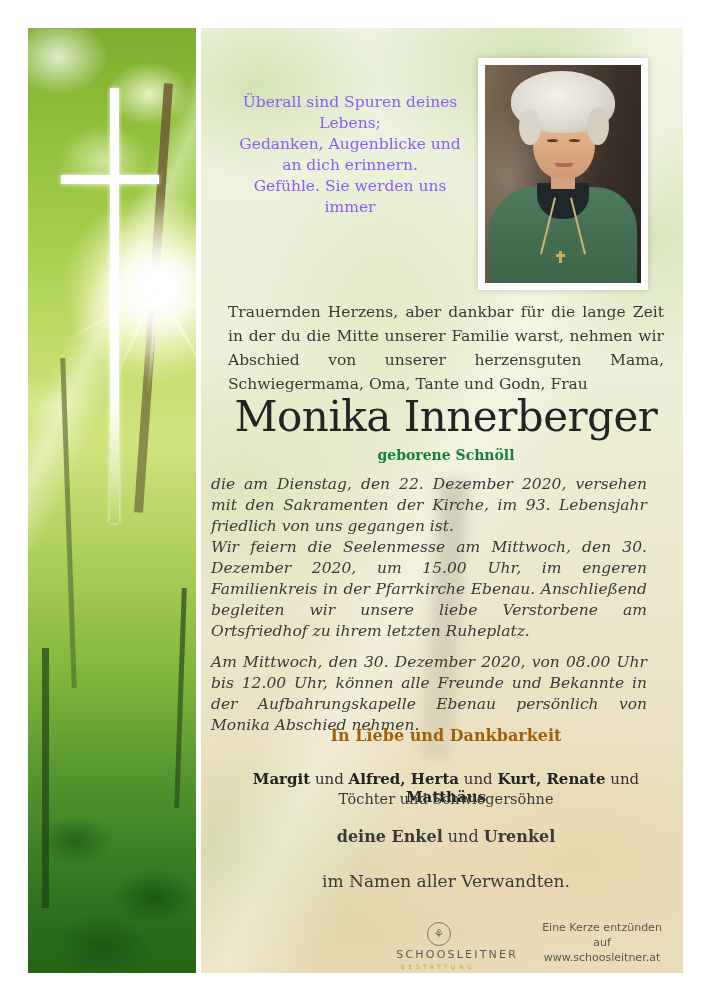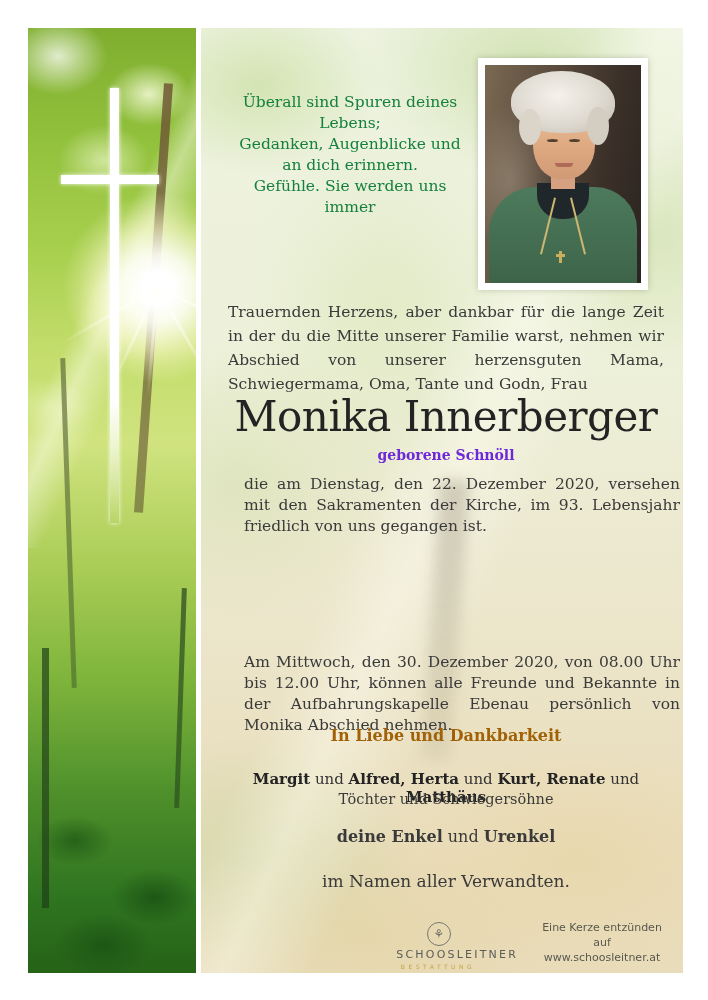--- a/index.html
+++ b/index.html
@@ -89,28 +89,28 @@
     background:#b06a58;border-radius:0 0 8px 8px;}
   .photo .chain-l{position:absolute;left:62px;top:132px;width:2px;height:58px;
     background:#cdb671;transform:rotate(14deg);}
   .photo .chain-r{position:absolute;left:92px;top:132px;width:2px;height:58px;
     background:#cdb671;transform:rotate(-14deg);}
   .photo .pendant{position:absolute;left:74px;top:186px;width:3px;height:12px;background:#c9ae5e;}
   .photo .pendant:after{content:"";position:absolute;left:-3px;top:3px;width:9px;height:3px;background:#c9ae5e;}
 
   
   .quote{position:absolute;left:228px;top:92px;width:244px;text-align:center;
-    font-size:15.5px;line-height:21px;color:#15803d;}
+    font-size:15.5px;line-height:21px;color:#8b5cf6;}
   .intro{position:absolute;left:228px;top:300px;width:436px;text-align:justify;
     font-size:15.5px;line-height:24px;}
   .deceased-name{position:absolute;left:228px;top:392px;width:436px;text-align:center;
     font-size:42px;letter-spacing:-0.5px;color:#232323;}
   .maiden{position:absolute;left:228px;top:447px;width:436px;text-align:center;
-    font-size:14px;font-weight:bold;color:#6d28d9;}
-  .para{position:absolute;left:244px;width:436px;text-align:justify;font-size:15.5px;line-height:21px;}
+    font-size:14px;font-weight:bold;color:#15803d;}
+  .para{position:absolute;left:211px;width:436px;text-align:justify;font-size:15.5px;line-height:21px;font-style:italic;}
   .p-death{top:474px;} .p-mass{top:537px;} .p-rosary{top:606px;} .p-farewell{top:652px;}
   .dedication{position:absolute;left:228px;top:726px;width:436px;text-align:center;
     font-size:16px;font-weight:bold;color:#a16207;}
   .family-line{position:absolute;left:228px;top:770px;width:436px;text-align:center;
     font-size:15px;color:#333;}
   .family-line b{color:#232323;}
   .relation{position:absolute;left:228px;top:791px;width:436px;text-align:center;font-size:14.5px;}
   .grandchildren{position:absolute;left:228px;top:827px;width:436px;text-align:center;font-size:16px;}
   .behalf{position:absolute;left:228px;top:871px;width:436px;text-align:center;font-size:17px;}
 
@@ -175,20 +175,21 @@
     <div>an dich erinnern.</div>
     <div>Gefühle. Sie werden uns immer</div>
   </div>
 
   <div class="intro">Trauernden Herzens, aber dankbar für die lange Zeit in der du die Mitte unserer Familie warst, nehmen wir Abschied von unserer herzensguten Mama, Schwiegermama, Oma, Tante und Godn, Frau</div>
 
   <div class="deceased-name">Monika Innerberger</div>
   <div class="maiden">geborene Schnöll</div>
 
   <div class="para p-death">die am Dienstag, den 22. Dezember 2020, versehen mit den Sakramenten der Kirche, im 93. Lebensjahr friedlich von uns gegangen ist.</div>
+  <div class="para p-mass">Wir feiern die Seelenmesse am Mittwoch, den 30. Dezember 2020, um 15.00 Uhr, im engeren Familienkreis in der Pfarrkirche Ebenau. Anschließend begleiten wir unsere liebe Verstorbene am Ortsfriedhof zu ihrem letzten Ruheplatz.</div>
   <div class="para p-farewell">Am Mittwoch, den 30. Dezember 2020, von 08.00 Uhr bis 12.00 Uhr, können alle Freunde und Bekannte in der Aufbahrungskapelle Ebenau persönlich von Monika Abschied nehmen.</div>
 
   <div class="dedication">In Liebe und Dankbarkeit</div>
 
   <div class="family-line">
     <b>Margit</b><span> und </span><b>Alfred, Herta</b><span> und </span><b>Kurt, Renate</b><span> und </span><b>Matthäus</b>
   </div>
   <div class="relation">Töchter und Schwiegersöhne</div>
 
   <div class="grandchildren">

